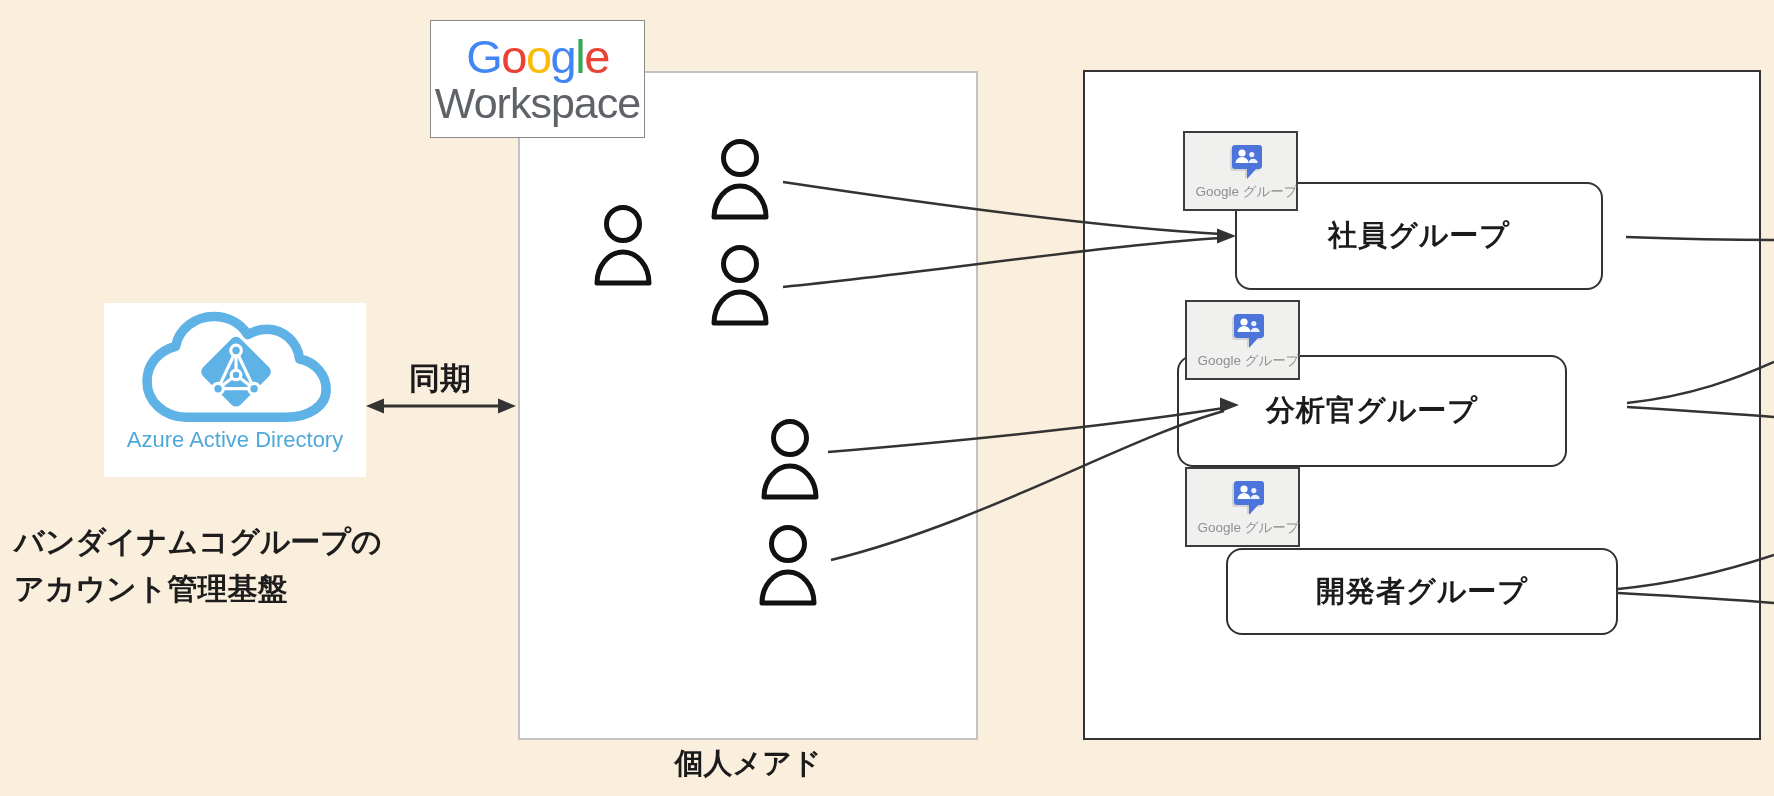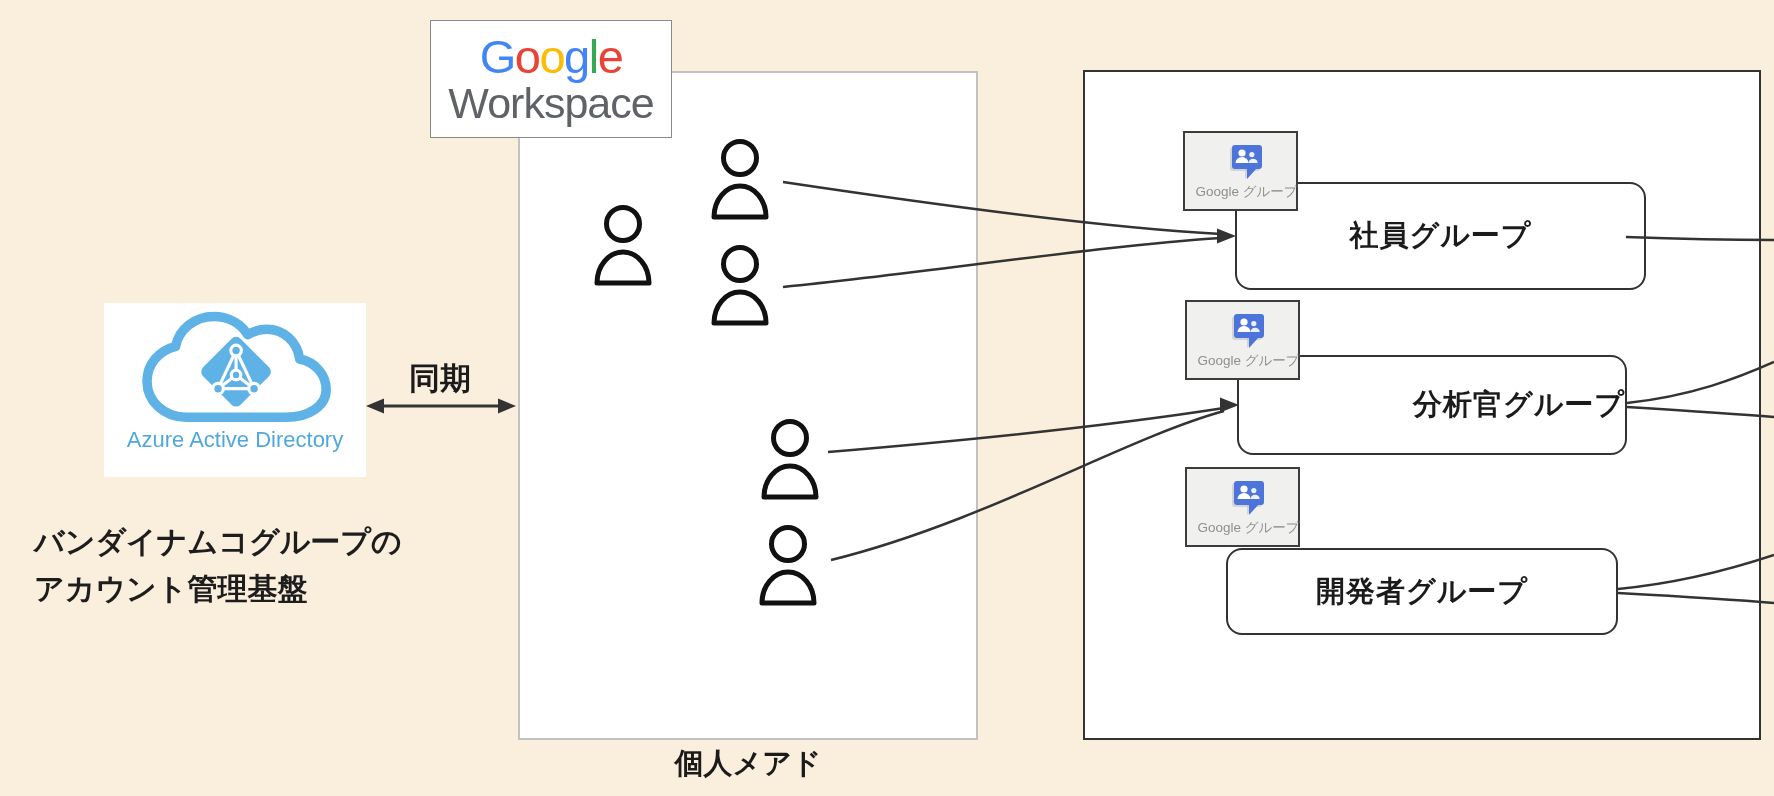--- a/index.html
+++ b/index.html
@@ -6,42 +6,42 @@
   body{font-family:"Liberation Sans","DejaVu Sans",sans-serif;}
   #canvas{position:relative;width:1774px;height:796px;background:#FAEEDC;overflow:hidden;}
 
   
   .whitebox{position:absolute;background:#fff;box-sizing:border-box;}
 
   #azure-box{left:104px;top:303px;width:262px;height:174px;display:flex;flex-direction:column;align-items:center;justify-content:flex-start;}
   #azure-box svg{margin-top:4px;}
   #azure-label{font-size:22px;color:#4FA8DC;letter-spacing:0px;margin-top:-2px;white-space:nowrap;}
 
-  #azure-caption{position:absolute;left:34px;top:518px;font-size:30px;font-weight:bold;color:#1d1d1d;line-height:47px;}
+  #azure-caption{position:absolute;left:14px;top:518px;font-size:30px;font-weight:bold;color:#1d1d1d;line-height:47px;}
 
   #sync-label{position:absolute;left:372px;top:358px;width:136px;text-align:center;font-size:31px;font-weight:bold;color:#1b1b1b;}
 
-  #workspace-logo-box{left:430px;top:20px;width:242px;height:118px;border:1.5px solid #8a8a8a;display:flex;flex-direction:column;align-items:center;justify-content:center;line-height:1.05;}
+  #workspace-logo-box{left:430px;top:20px;width:215px;height:118px;border:1.5px solid #8a8a8a;display:flex;flex-direction:column;align-items:center;justify-content:center;line-height:1.05;}
   #google-word{font-size:47px;font-weight:500;letter-spacing:-1.5px;}
   #workspace-word{font-size:43px;font-weight:400;color:#5F6368;letter-spacing:-1px;}
 
   #personal-box{left:518px;top:71px;width:460px;height:669px;border:2px solid #c2c2c2;}
   #personal-label{position:absolute;left:518px;top:744px;width:460px;text-align:center;font-size:29px;font-weight:bold;color:#1b1b1b;}
 
   #groups-box{left:1083px;top:70px;width:678px;height:670px;border:2.5px solid #333;}
 
   .gg-icon-box{position:absolute;width:115px;height:80px;background:#f0f0ef;border:2px solid #3c3c3c;box-sizing:border-box;display:flex;flex-direction:column;align-items:center;justify-content:center;z-index:3;padding-left:12px;}
   #gg-icon-box-1{left:1183px;top:131px;}
   #gg-icon-box-2{left:1185px;top:300px;}
   #gg-icon-box-3{left:1185px;top:467px;}
   .gg-icon-label{font-size:13.5px;color:#8f8f8f;margin-top:2px;white-space:nowrap;}
 
   .group-box{position:absolute;background:#fff;border:2.5px solid #333;border-radius:16px;box-sizing:border-box;display:flex;align-items:center;justify-content:center;z-index:2;}
-  #group-box-1{left:1235px;top:182px;width:411px;height:108px;}
-  #group-box-2{left:1237px;top:355px;width:390px;height:100px;justify-content:flex-end;}
+  #group-box-1{left:1235px;top:182px;width:368px;height:108px;}
+  #group-box-2{left:1177px;top:355px;width:390px;height:112px;}
   #group-box-3{left:1226px;top:548px;width:392px;height:87px;font-family:Liberation Serif, serif;}
   .group-label{font-size:29px;font-weight:bold;color:#1b1b1b;letter-spacing:1px;}
 
   .person{position:absolute;width:64px;height:84px;z-index:2;}
   #person-1{left:708px;top:139px;}
   #person-2{left:591px;top:205px;}
   #person-3{left:708px;top:245px;}
   #person-4{left:758px;top:419px;}
   #person-5{left:756px;top:525px;}
 

